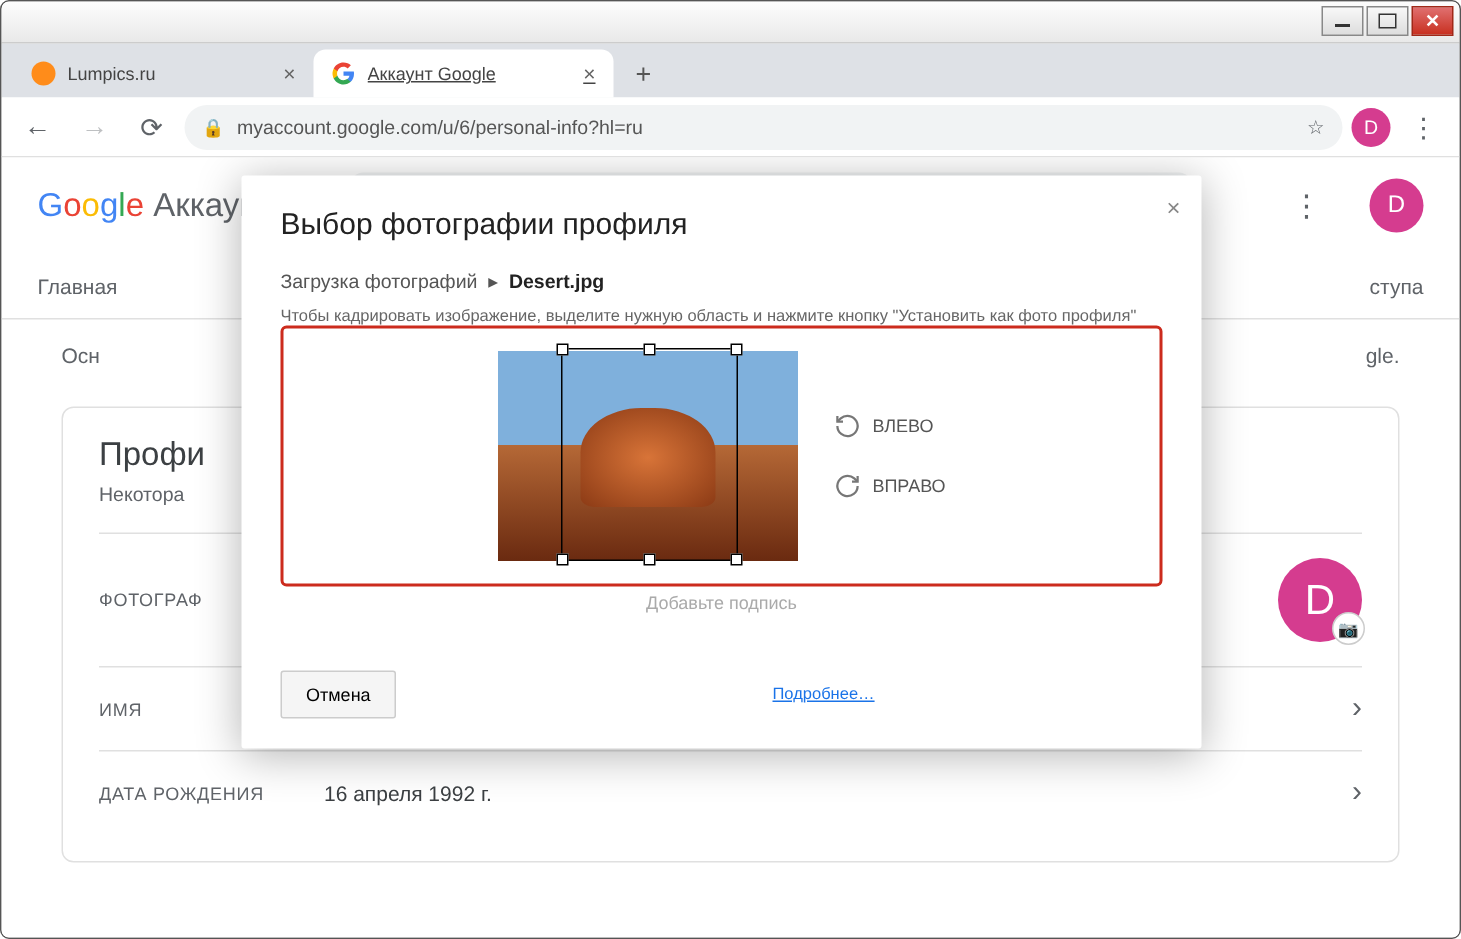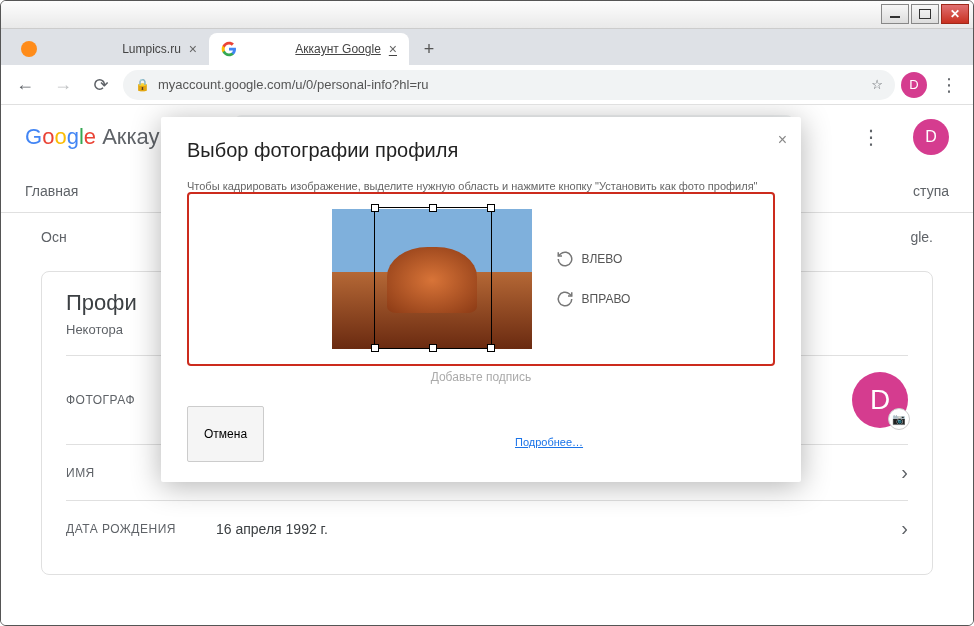--- a/index.html
+++ b/index.html
@@ -7,21 +7,21 @@
 
   .win-frame { position:absolute; inset:0; border:1px solid #555; border-radius:6px; overflow:hidden; background:#fff;}
   .titlebar { height:28px; background:linear-gradient(#fdfdfd,#e9e9e9); border-bottom:1px solid #ccc; position:relative;}
   .win-ctrls { position:absolute; right:4px; top:3px; display:flex; gap:2px;}
   .wc { width:28px; height:20px; border:1px solid #888; background:linear-gradient(#f8f8f8,#ddd); display:flex; align-items:center; justify-content:center; font-size:11px;}
   .wc.min::after{content:"";display:block;width:10px;height:2px;background:#333;margin-top:6px;}
   .wc.max::after{content:"";display:block;width:10px;height:8px;border:1px solid #333;}
   .wc.close{background:linear-gradient(#e07070,#c83020);border-color:#a02818;color:#fff;}
   .wc.close::after{content:"✕";font-size:12px;color:#fff;font-weight:bold;}
 
-  .tabstrip { height:36px; background:#dee1e6; display:flex; align-items:flex-end; padding-left:8px;text-align:right;}
+  .tabstrip { height:36px; background:#dee1e6; display:flex; align-items:flex-end; padding-left:8px;}
   .tab { height:32px; padding:0 12px; display:flex; align-items:center; gap:8px; font-size:12px; color:#444; border-radius:8px 8px 0 0; min-width:200px; position:relative;}
   .tab.active { background:#fff;text-decoration:underline; }
   .tab .fav{width:16px;height:16px;border-radius:50%;display:inline-block;}
   .tab .tx{flex:1;white-space:nowrap;overflow:hidden;text-overflow:ellipsis;}
   .tab .tx-close{font-size:14px;color:#666;cursor:pointer;}
   .newtab{width:28px;height:28px;margin:0 6px 2px 6px;border-radius:50%;display:flex;align-items:center;justify-content:center;font-size:18px;color:#555;cursor:pointer;}
 
   .toolbar{height:40px;background:#fff;border-bottom:1px solid #e0e0e0;display:flex;align-items:center;padding:0 8px;gap:6px;}
   .tbtn{width:32px;height:32px;border-radius:50%;display:flex;align-items:center;justify-content:center;color:#5f6368;font-size:18px;cursor:pointer;}
   .addr{flex:1;height:30px;background:#f1f3f4;border-radius:15px;display:flex;align-items:center;padding:0 12px;gap:8px;color:#555;font-size:13px;}
@@ -62,21 +62,21 @@
   .imgbox{width:200px;height:140px;position:relative;background:linear-gradient(to bottom,#7fb0dc 0%,#7fb0dc 45%,#b56836 45%,#6a2a10 100%);}
   .imgbox::after{content:"";position:absolute;left:55px;top:38px;width:90px;height:66px;background:radial-gradient(ellipse at center,#d87438 0%,#8b3a15 100%);border-radius:45% 45% 10% 10%;}
   .cropsel{position:absolute;left:42px;top:-2px;width:118px;height:142px;border:1px solid #000;}
   .hdl{position:absolute;width:8px;height:8px;background:#fff;border:1px solid #000;}
   .hdl.tl{left:-4px;top:-4px}.hdl.tr{right:-4px;top:-4px}.hdl.bl{left:-4px;bottom:-4px}.hdl.br{right:-4px;bottom:-4px}
   .hdl.tm{left:50%;top:-4px;margin-left:-4px}.hdl.bm{left:50%;bottom:-4px;margin-left:-4px}
   .rot{display:flex;flex-direction:column;gap:22px;font-size:12px;color:#555;}
   .rot .ro{display:flex;align-items:center;gap:8px;cursor:pointer;}
   .mactions{display:flex;align-items:center;margin-top:22px;gap:10px;}
   .btn-primary{background:#4285F4;color:#fff;border:none;padding:10px 16px;font-size:12px;border-radius:2px;cursor:pointer;font-weight:bold;}
-  .btn-sec{background:#f5f5f5;border:1px solid #ccc;padding:20px 16px;font-size:12px;border-radius:2px;cursor:pointer;}
+  .btn-sec{background:#f5f5f5;border:1px solid #ccc;padding:8px 16px;font-size:12px;border-radius:2px;cursor:pointer;margin-top:16px;}
   .minfo{margin-left:auto;width:260px;font-size:11px;color:#777;line-height:1.5;}
   .minfo a{color:#1a73e8;text-decoration:underline;cursor:pointer;}
   .caption{text-align:center;font-size:12px;color:#aaa;margin-top:4px;}
 </style>
 </head>
 <body>
 
 <div class="win-frame">
   <div class="titlebar">
     <div class="win-ctrls">
@@ -106,21 +106,21 @@
     </div>
     <div class="newtab">+</div>
   </div>
 
   <div class="toolbar">
     <div class="tbtn">←</div>
     <div class="tbtn" style="opacity:.4">→</div>
     <div class="tbtn">⟳</div>
     <div class="addr">
       <span class="lock">🔒</span>
-      <span>myaccount.google.com/u/0/personal-info?hl=ru</span>
+      <span>myaccount.google.com/u/6/personal-info?hl=ru</span>
       <span style="margin-left:auto;color:#5f6368">☆</span>
     </div>
     <div class="avatar-s">
         <span>D</span>
       </div>
     <div class="tbtn">⋮</div>
   </div>
 
   <div class="page">
     <div class="ghdr">
@@ -169,20 +169,25 @@
           <span class="lbl">ДАТА РОЖДЕНИЯ</span>
           <span class="val">16 апреля 1992 г.</span>
           <span class="chev">›</span>
         </div>
       </div>
     </div>
 
     <div class="modal">
       <span class="mclose">×</span>
       <h1>Выбор фотографии профиля</h1>
+      <div class="mbc">
+        <span>Загрузка фотографий</span>
+        &nbsp;▸&nbsp;
+        <span class="cur">Desert.jpg</span>
+      </div>
       <div class="mhint">Чтобы кадрировать изображение, выделите нужную область и нажмите кнопку "Установить как фото профиля"</div>
       <div class="cropzone">
         <div class="imgbox">
           <div class="cropsel">
             <div class="hdl tl"></div>
             <div class="hdl tm"></div>
             <div class="hdl tr"></div>
             <div class="hdl bl"></div>
             <div class="hdl bm"></div>
             <div class="hdl br"></div>

